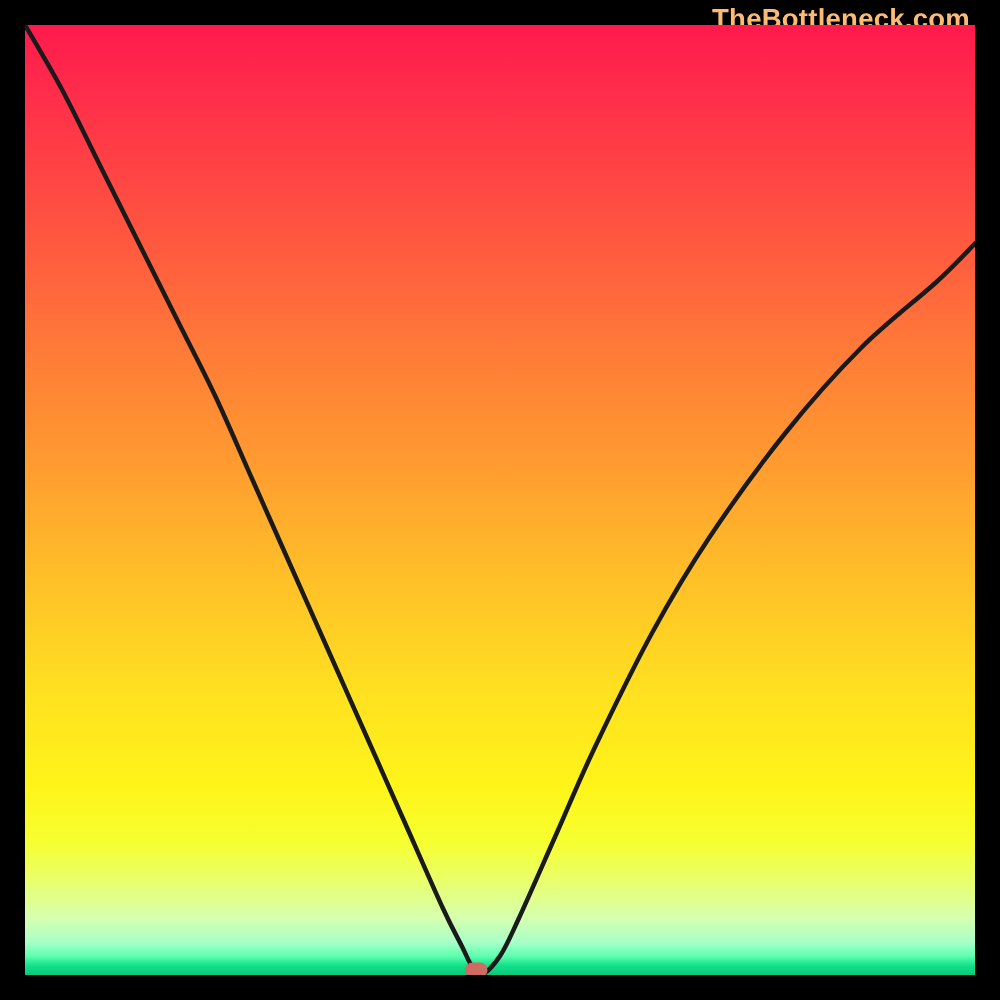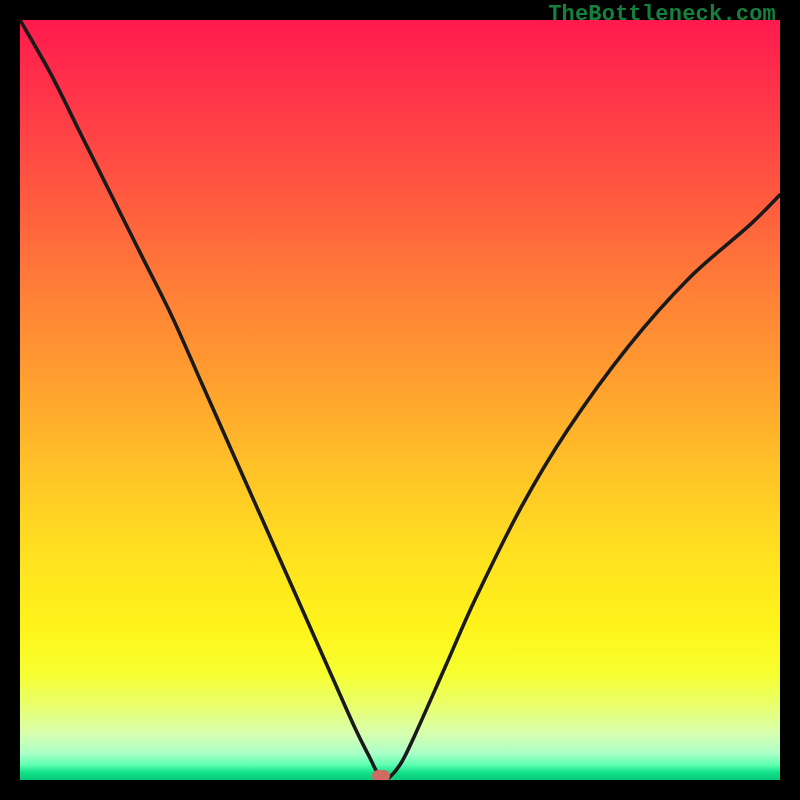--- a/index.html
+++ b/index.html
@@ -44,24 +44,24 @@
       #aaffc8 96.5%,
       #5effb0 98%,
       #12e28a 99%,
       #0ac878 100%
     );
   }
   .watermark {
     position: absolute;
     top: 2px;
     right: 24px;
-    font-family: Liberation Mono, monospace;
+    font-family: Liberation Sans, sans-serif;
     font-size: 22px;
     font-weight: 600;
-    color: #15803d;
+    color: #fdba74;
     letter-spacing: 0.2px;
     pointer-events: none;
   }
   svg.curve {
     position: absolute;
     inset: 0;
   }
   .marker {
     position: absolute;
     width: 18px;

